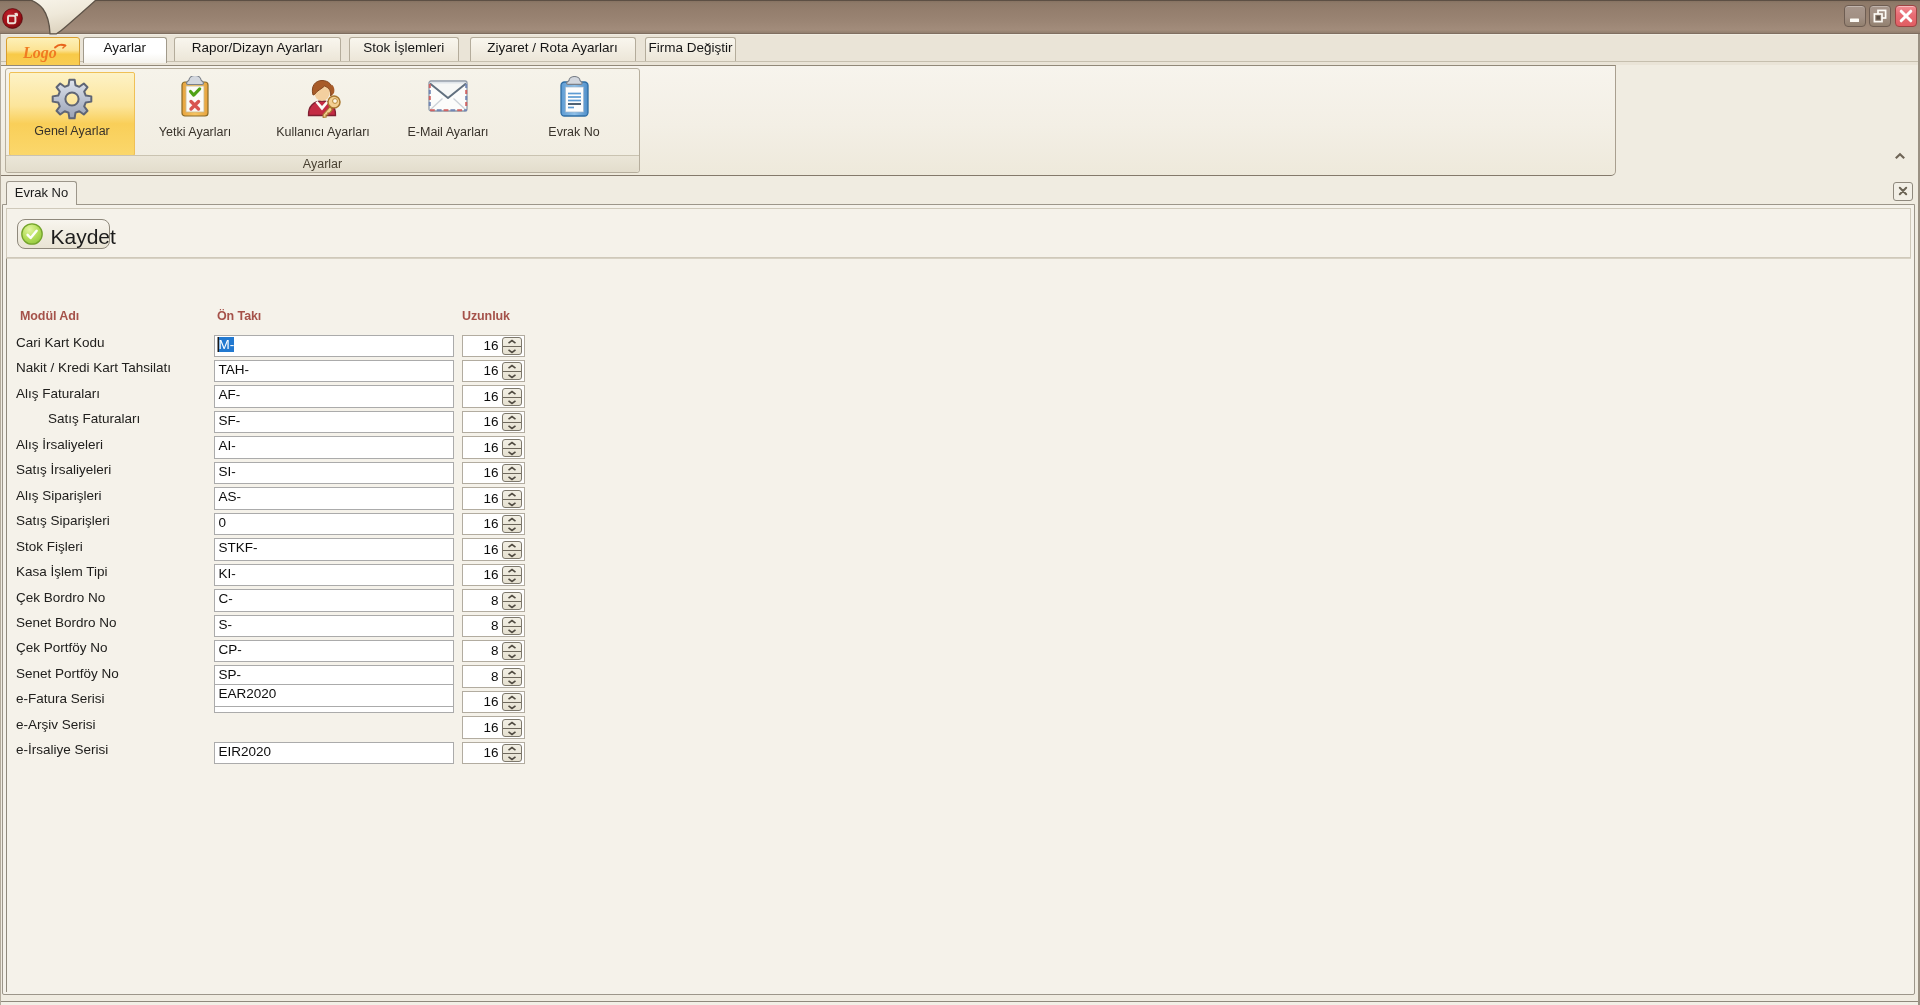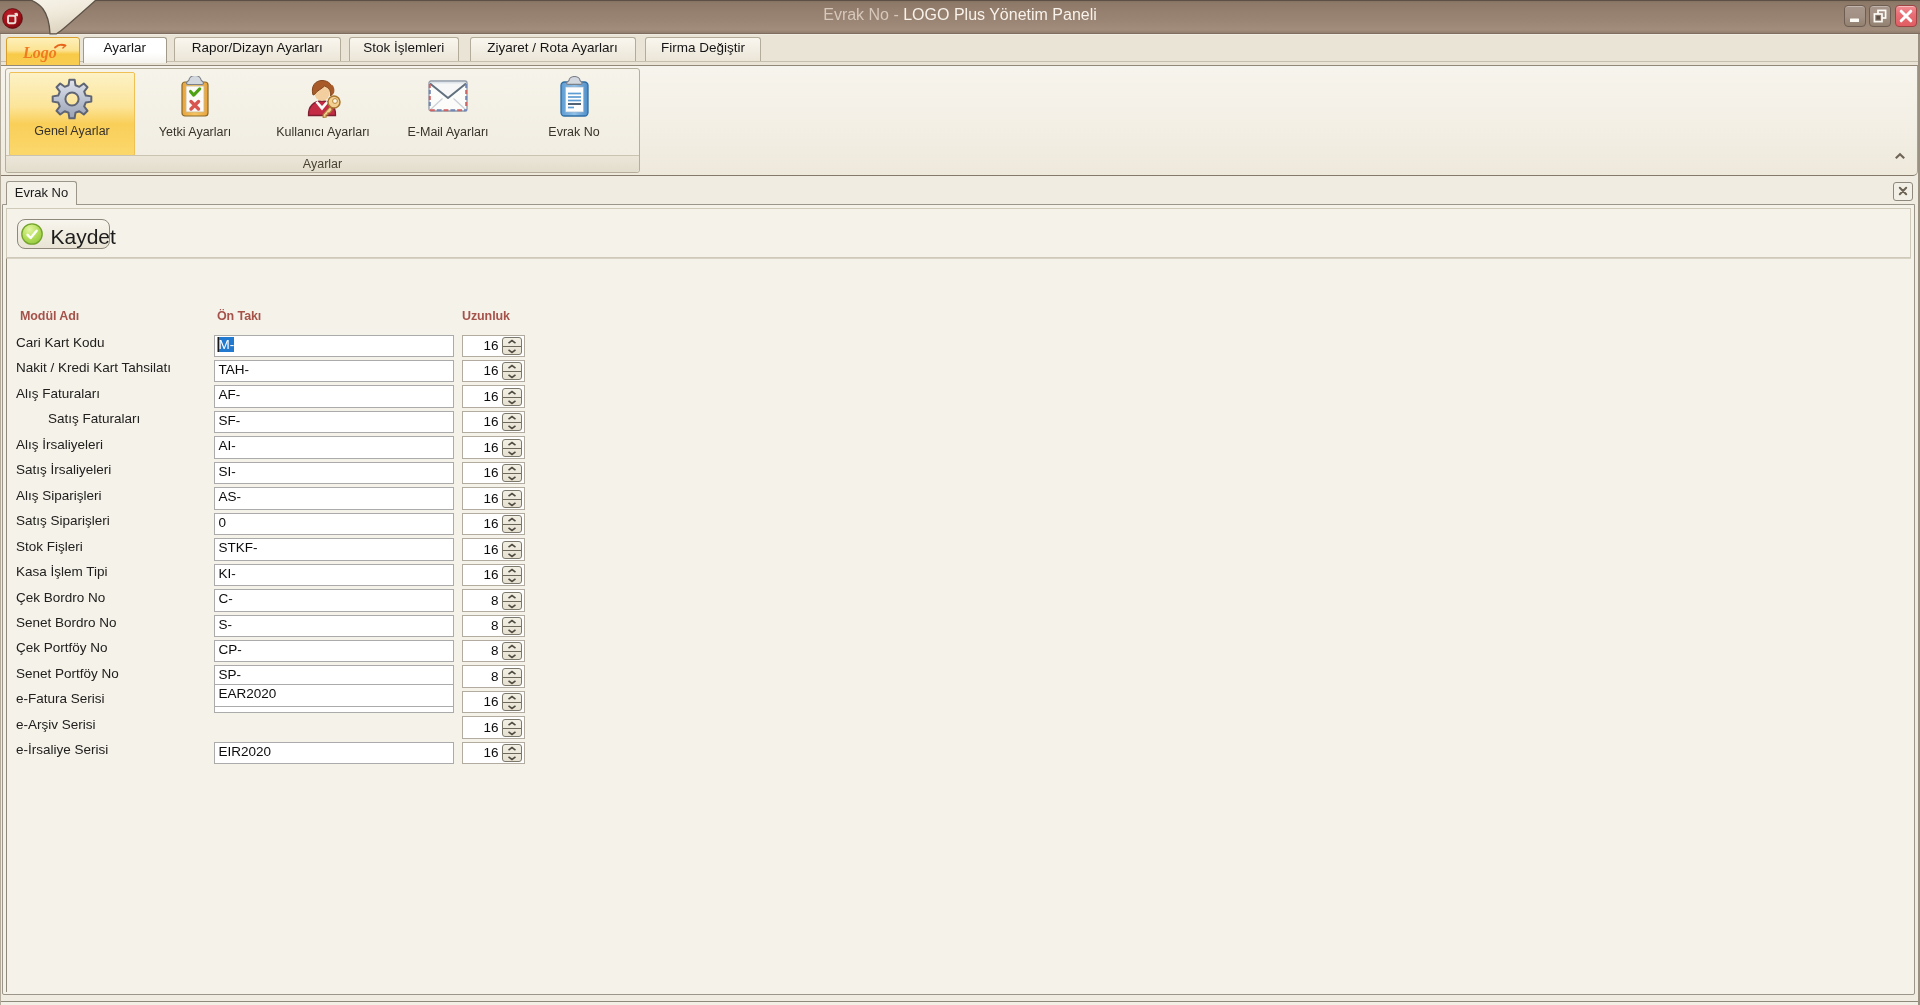--- a/index.html
+++ b/index.html
@@ -19,21 +19,21 @@
 
   #tabstrip { position:absolute; left:0; top:34.5px; width:1920px; height:30px; background:#eae4d7; }
   #tabsep { position:absolute; left:0; top:26px; width:1920px; height:1px; background:#c6bfae; }
   .rtab { position:absolute; top:2px; height:24px; line-height:20.5px; text-align:center;
     font-size:13.5px; color:#151515; border:1px solid #b4ac9b; border-bottom:none;
     border-radius:3px 3px 0 0; background:linear-gradient(180deg,#f9f6ee,#ece6d8); }
   .rtab.sel { background:linear-gradient(180deg,#ffffff 60%,#f5f3ed); border-color:#a19a8b; z-index:3; height:26px; }
   #logotab { position:absolute; left:6px; top:2px; width:74px; height:29px; border:1px solid #d89e2e;
     border-radius:3px 3px 0 0; background:linear-gradient(180deg,#fdf0b8 0%,#fce394 45%,#f8ca48 60%,#f9cd52 100%); }
 
-  #ribbon { position:absolute; left:0; top:64.5px; width:1918px; height:111.5px;
+  #ribbon { position:absolute; left:0; top:64.5px; width:1616px; height:111.5px;
     background:linear-gradient(180deg,#f7f4ed 0%,#f3efe5 55%,#eee9db 100%);
     border-top:1px solid #918878; border-bottom:1px solid #84796b; border-right:1px solid #a99f8f;
     border-radius:0 0 5px 0; }
   #rgroup { position:absolute; left:5px; top:2px; width:635px; height:105px;
     border:1px solid #b6ae9d; border-radius:3px; background:linear-gradient(180deg,#f6f3ea,#f0ece0); }
   #rgroupcap { position:absolute; left:0; bottom:0; width:100%; height:17px; line-height:16px;
     text-align:center; font-size:12.5px; color:#494132; border-top:1px solid #cac3b1;
     background:linear-gradient(180deg,#ebe6d8,#e3ddcc); border-radius:0 0 3px 3px; }
   .ribbtn { position:absolute; top:3px; height:84px; text-align:center; font-size:12.5px; color:#38322a; }
   .ribbtn .cap { position:absolute; bottom:17px; left:0; width:100%; }
@@ -89,21 +89,20 @@
         <radialGradient id="rlogo" cx="0.35" cy="0.3" r="0.95">
       <stop offset="0" stop-color="#bb1f29"></stop>
           <stop offset="0.55" stop-color="#9c0f16"></stop>
           <stop offset="1" stop-color="#5f0509"></stop>
     </radialGradient>
       </defs>
     <circle cx="10.5" cy="10.5" r="9.9" fill="url(#rlogo)" stroke="#4f080b" stroke-width="0.7"></circle>
     <path d="M7 7.8 h5 a1.4 1.4 0 0 1 1.4 1.4 v4.6 a1.4 1.4 0 0 1 -1.4 1.4 h-4.6 a1.4 1.4 0 0 1 -1.4 -1.4 v-4.7 a1.4 1.4 0 0 1 1 -1.3 Z" fill="none" stroke="#eddfd6" stroke-width="2"></path>
     <path d="M12 8.6 L15.3 5.5 M15.3 5.5 l-2.8 0.2 M15.3 5.5 l-0.2 2.8" stroke="#eddfd6" stroke-width="1.6" fill="none"></path>
   </svg>
-  <div id="titletext"><span class="dim">Evrak No - </span>LOGO Plus Yönetim Paneli</div>
   <div id="btnmin" class="winbtn"><svg width="20" height="20" viewBox="0 0 20 20">
         <rect x="5" y="12.5" width="9" height="3.4" rx="0.5" fill="#fdfbf6"></rect>
       </svg></div>
   <div id="btnmax" class="winbtn"><svg width="20" height="20" viewBox="0 0 20 20">
         <rect x="8" y="4.4" width="7.6" height="7.6" fill="none" stroke="#fdfbf6" stroke-width="1.7"></rect>
         <rect x="4.4" y="8" width="7.6" height="7.6" fill="#8c7b6e" stroke="#fdfbf6" stroke-width="1.7"></rect>
         <rect x="6.4" y="10" width="3.6" height="3.6" fill="#5d5148"></rect>
       </svg></div>
   <div id="btncls" class="winbtn"><svg width="20" height="20" viewBox="0 0 20 20">
         <path d="M5.2 5.2 L14.8 14.8 M14.8 5.2 L5.2 14.8" stroke="#ffffff" stroke-width="3" stroke-linecap="round"></path>
@@ -116,21 +115,21 @@
     <svg width="72" height="26" viewBox="0 0 72 26" style="position:absolute;left:0;top:0">
       <text x="16" y="19.5" font-family="Liberation Serif, serif" font-style="italic" font-weight="bold" font-size="16" fill="#f07b22">Logo</text>
       <path d="M48 9.5 C51 6.5 55 6 58.5 7.5" fill="none" stroke="#e8641c" stroke-width="1.8" stroke-linecap="round"></path>
       <path d="M58.5 7.5 l-3.8 -0.5 M58.5 7.5 l-2.6 2.5" stroke="#e8641c" stroke-width="1.4" fill="none" stroke-linecap="round"></path>
     </svg>
   </div>
   <div class="rtab sel" style="left:83px; width:83.5px;">Ayarlar</div>
   <div class="rtab" style="left:173.5px; width:167.5px;">Rapor/Dizayn Ayarları</div>
   <div class="rtab" style="left:348.5px; width:110.5px;">Stok İşlemleri</div>
   <div class="rtab" style="left:469.5px; width:166px;">Ziyaret / Rota Ayarları</div>
-  <div class="rtab" style="left:645px; width:116px;">Firma Değiştir</div>
+  <div class="rtab" style="left:645px; width:91px;">Firma Değiştir</div>
 </div>
 
 <div id="ribbon">
   <div id="rgroup">
     <div class="ribbtn" id="btn-genel">
         <div class="ic">
       <svg width="44" height="44" viewBox="0 0 44 44">
         <defs>
               <linearGradient id="gearg" x1="0" y1="0" x2="0" y2="1">
           <stop offset="0" stop-color="#dfe3ec"></stop>

